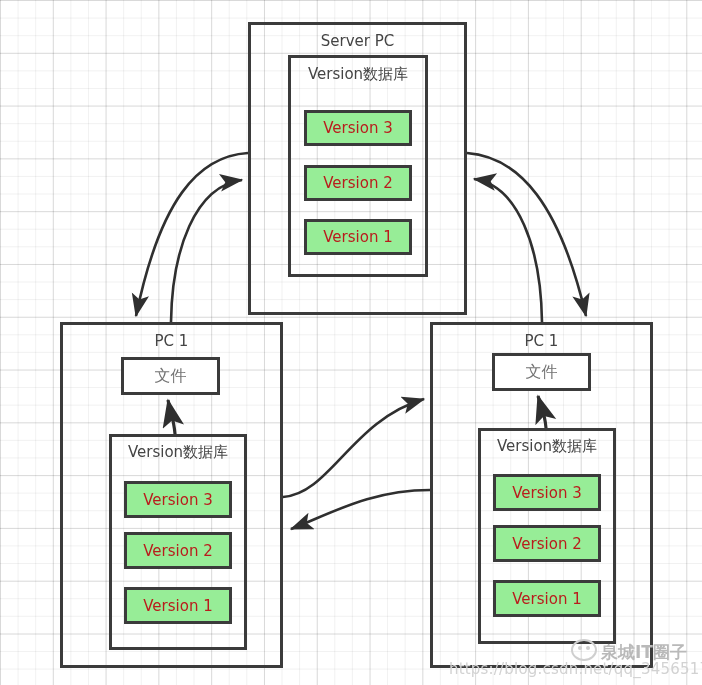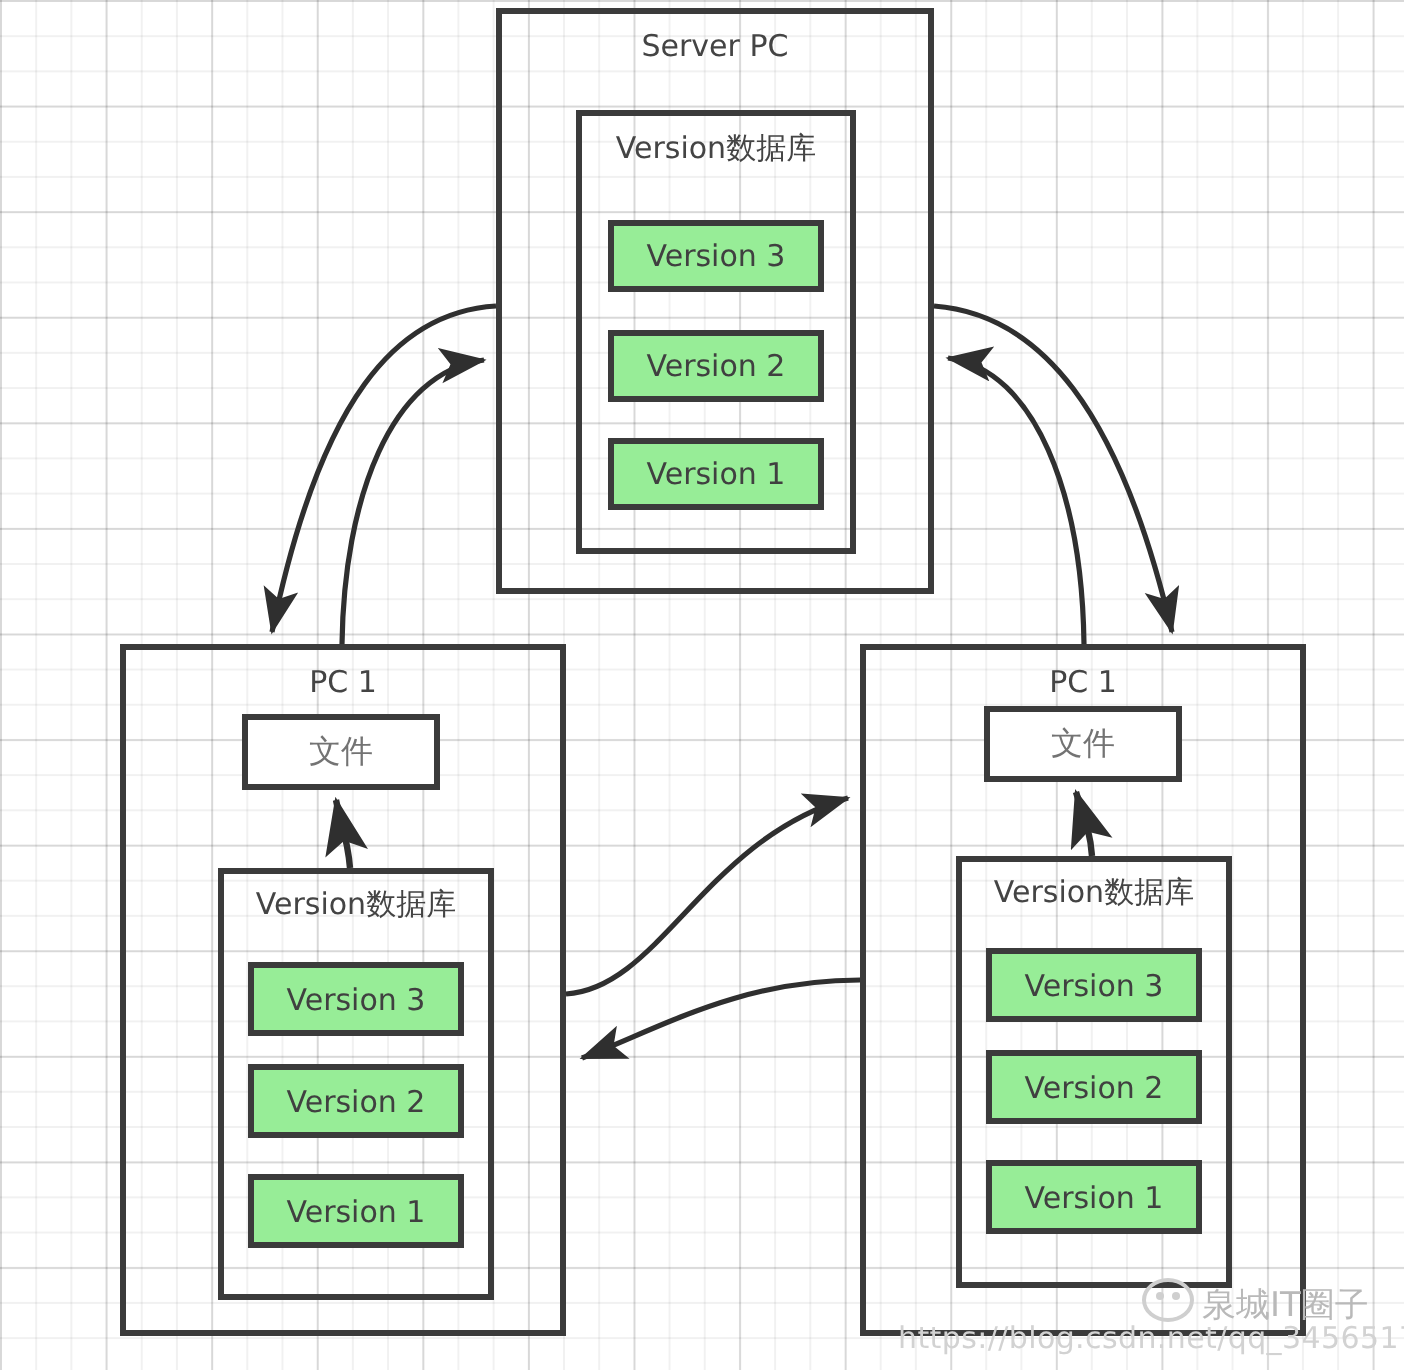--- a/index.html
+++ b/index.html
@@ -46,21 +46,21 @@
     display:flex;align-items:center;justify-content:center;
     color:#737373;
     font-size:16px;
   }
   .ver-box{
     position:absolute;
     box-sizing:border-box;
     border:3px solid #3b3b3b;
     background:#97ed97;
     display:flex;align-items:center;justify-content:center;
-    color:#404040;
+    color:#b91c1c;
     font-size:15px;
     white-space:nowrap;
   }
   svg.arrows{
     position:absolute;left:0;top:0;
     width:702px;height:685px;
     pointer-events:none;
   }
   .wm{
     position:absolute;
@@ -70,21 +70,21 @@
   }
   .wm-url{
     font-size:15px;
     letter-spacing:0.2px;
     color:#d2d2d2;
     font-family:"DejaVu Sans","Liberation Sans",sans-serif;
   }
   .wm-brand{
     font-size:17px;
     color:#b9b9b9;
-    font-weight:normal;
+    font-weight:bold;
   }
   .wm-logo{
     position:absolute;
     width:26px;height:22px;
     border-radius:50%;
     border:2px solid #cfcfcf;
     box-sizing:border-box;
   }
   .wm-logo:before,.wm-logo:after{
     content:"";position:absolute;
@@ -92,21 +92,21 @@
     background:#cfcfcf;
   }
   .wm-logo:before{left:5px;top:5px;}
   .wm-logo:after{left:13px;top:5px;}
 </style>
 </head>
 <body>
 
 <div id="canvas">
 
-  <div class="box outer-box" style="left:248px;top:4px;width:219px;height:293px;">
+  <div class="box outer-box" style="left:248px;top:22px;width:219px;height:293px;">
     <div class="box-title" style="top:8px;">Server PC</div>
   </div>
   <div class="box inner-box" style="left:288px;top:55px;width:140px;height:222px;">
     <div class="box-title" style="top:8px;">Version数据库</div>
   </div>
   <div class="ver-box" style="left:304px;top:110px;width:108px;height:36px;">Version 3</div>
   <div class="ver-box" style="left:304px;top:165px;width:108px;height:36px;">Version 2</div>
   <div class="ver-box" style="left:304px;top:219px;width:108px;height:36px;">Version 1</div>
 
   <div class="box outer-box" style="left:60px;top:322px;width:223px;height:346px;">

